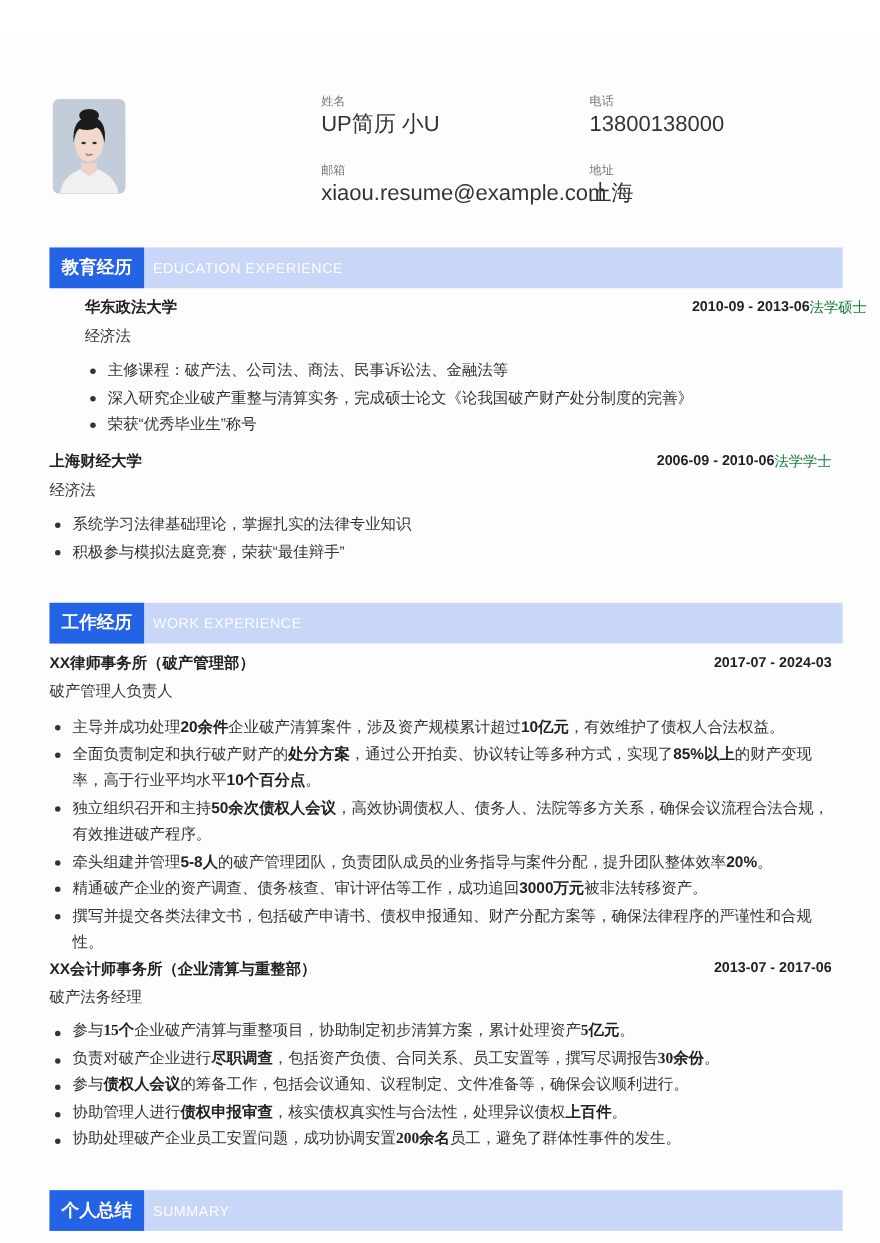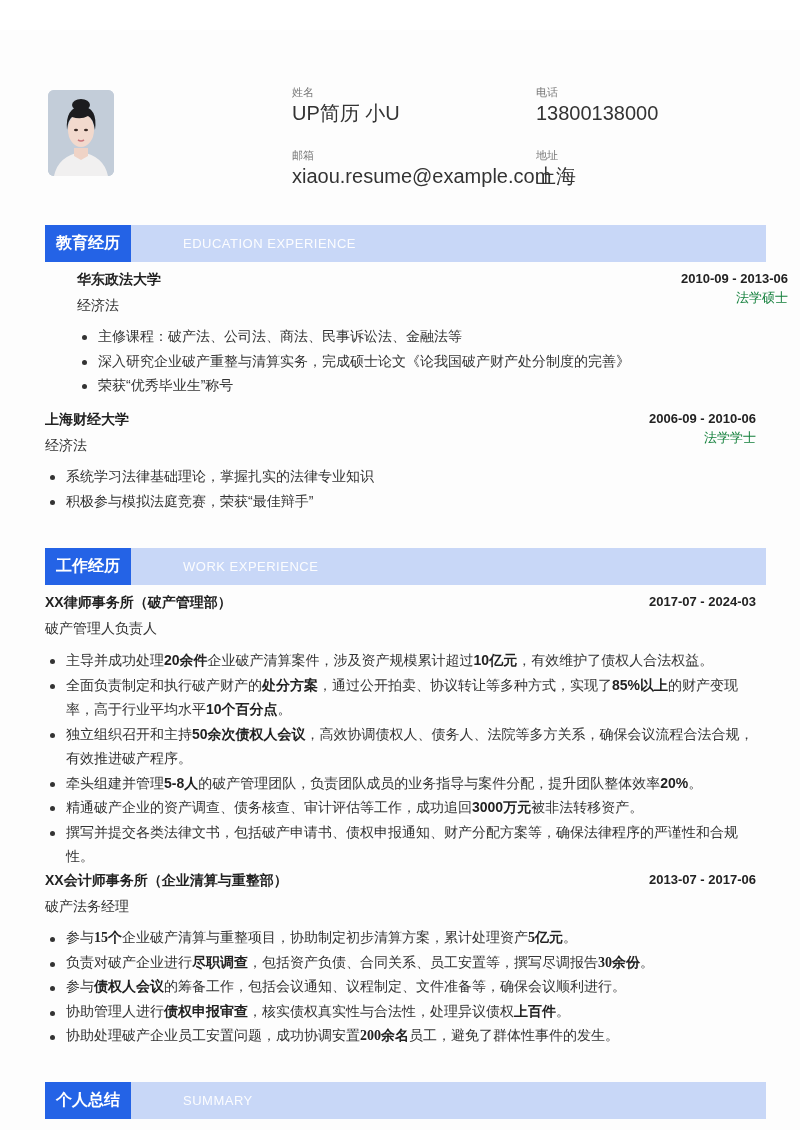--- a/index.html
+++ b/index.html
@@ -19,37 +19,37 @@
   .info-field { position: absolute; }
   .info-label { font-size: 11px; color: #777; line-height: 14px; }
   .info-value { font-size: 20px; color: #333; line-height: 20px; margin-top: 4px; }
   .f-name { left: 292px; top: 3px; }
   .f-phone { left: 536px; top: 3px; }
   .f-email { left: 292px; top: 66px; }
   .f-addr { left: 536px; top: 66px; }
 
   .section-header {
     position: absolute; left: 45px; width: 721px; height: 37px;
-    background: #c8d7f7; display: flex; align-items: center; gap: 44px;
+    background: #c8d7f7; display: flex; align-items: center;
   }
   .section-title-cn {
     background: #2463e6; color: #fff; height: 37px; padding: 0 11px;
     font-size: 16px; font-weight: bold; display: flex; align-items: center;
   }
   .section-title-en {
     color: #ffffff; font-size: 13px; letter-spacing: 0.5px; margin-left: 8px; opacity: 0.95;
   }
 
   .entry { position: absolute; left: 45px; width: 711px; }
   .entry-top { display: flex; justify-content: space-between; align-items: flex-start; }
   .entry-title { font-size: 14px; font-weight: bold; color: #222; line-height: 20px; }
   .entry-date { font-size: 13px; font-weight: bold; color: #222; line-height: 20px; text-align: right; }
   .entry-degree { font-size: 13px; color: #15803d; line-height: 18px; text-align: right; }
   .entry-sub { font-size: 14px; color: #333; line-height: 20px; }
-  .entry-right { display: flex; flex-direction: column; align-items: flex-end; }
+  .entry-right { display: flex; flex-direction: row; align-items: flex-end; }
 
   ul.bullets { list-style: none; margin-top: 10px; }
   ul.bullets li {
     position: relative; padding-left: 21px; font-size: 14px; line-height: 24.5px; color: #333;
   }
   ul.bullets li::before {
     content: ""; position: absolute; left: 5px; top: 11px; width: 5px; height: 5px;
     border-radius: 50%; background: #333;
   }
   ul.bullets li b { font-weight: bold; color: #222; }

